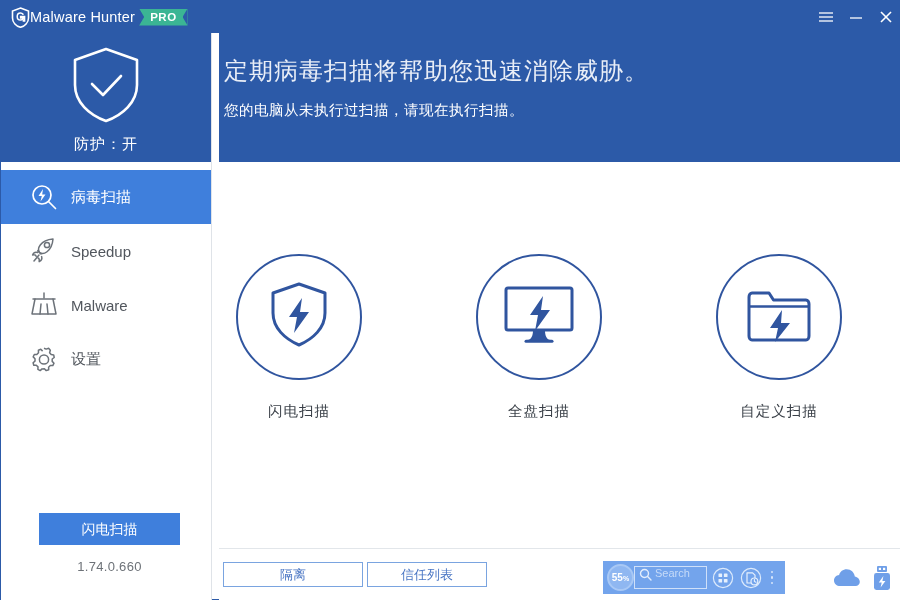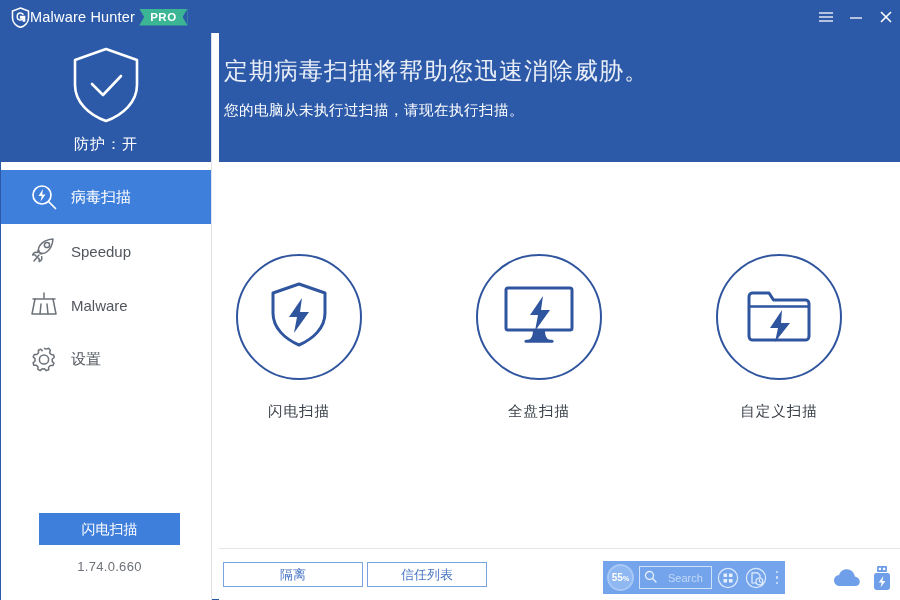--- a/index.html
+++ b/index.html
@@ -68,22 +68,22 @@
   #btn-trust{left:148px;width:120px;}
 
   
   .widget{position:absolute;left:602px;top:560px;width:182px;height:33px;background:#73a4ec;
           display:flex;align-items:center;padding-left:4px;box-sizing:border-box;}
   .gauge{position:relative;width:27px;height:27px;border-radius:50%;background:#8fb7f1;
          display:flex;align-items:center;justify-content:center;box-sizing:border-box;
          border:2px solid #a8c8f5;}
   .gauge .gtxt{font-size:10px;color:#ffffff;font-weight:bold;line-height:1;}
   .gauge .gtxt .pct{font-size:7px;}
-  .searchbox{margin-left:5px;width:73px;height:23px;border:1px solid #cfe0f9;display:flex;align-items:center;
-             padding-left:4px;box-sizing:border-box;gap:8px;}
+  .searchbox{width:73px;height:23px;border:1px solid #cfe0f9;display:flex;
+             padding-left:4px;box-sizing:border-box;}
   .searchbox .stxt{font-size:11px;color:#c5daf8;margin-left:3px;}
   .wicon{width:24px;height:24px;margin-left:4px;display:flex;align-items:center;justify-content:center;}
   .dots{width:14px;height:24px;display:flex;flex-direction:column;align-items:center;justify-content:center;gap:3px;margin-left:2px;}
   .dots i{width:2.5px;height:2.5px;border-radius:50%;background:#d6e5fa;display:block;}
 
   .traybtn{position:absolute;top:562px;width:30px;height:30px;display:flex;align-items:center;justify-content:center;cursor:default;}
   #tray-cloud{left:831px;}
   #tray-usb{left:866px;}
 </style>
 </head>

